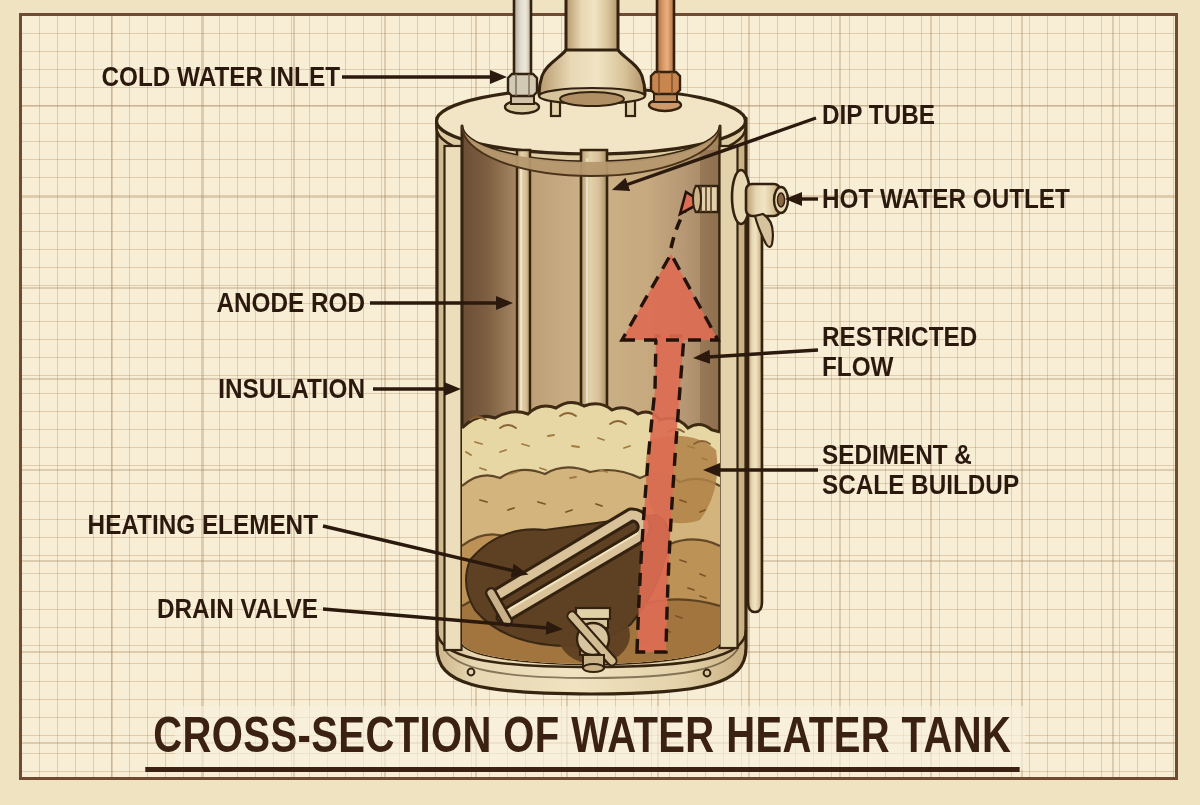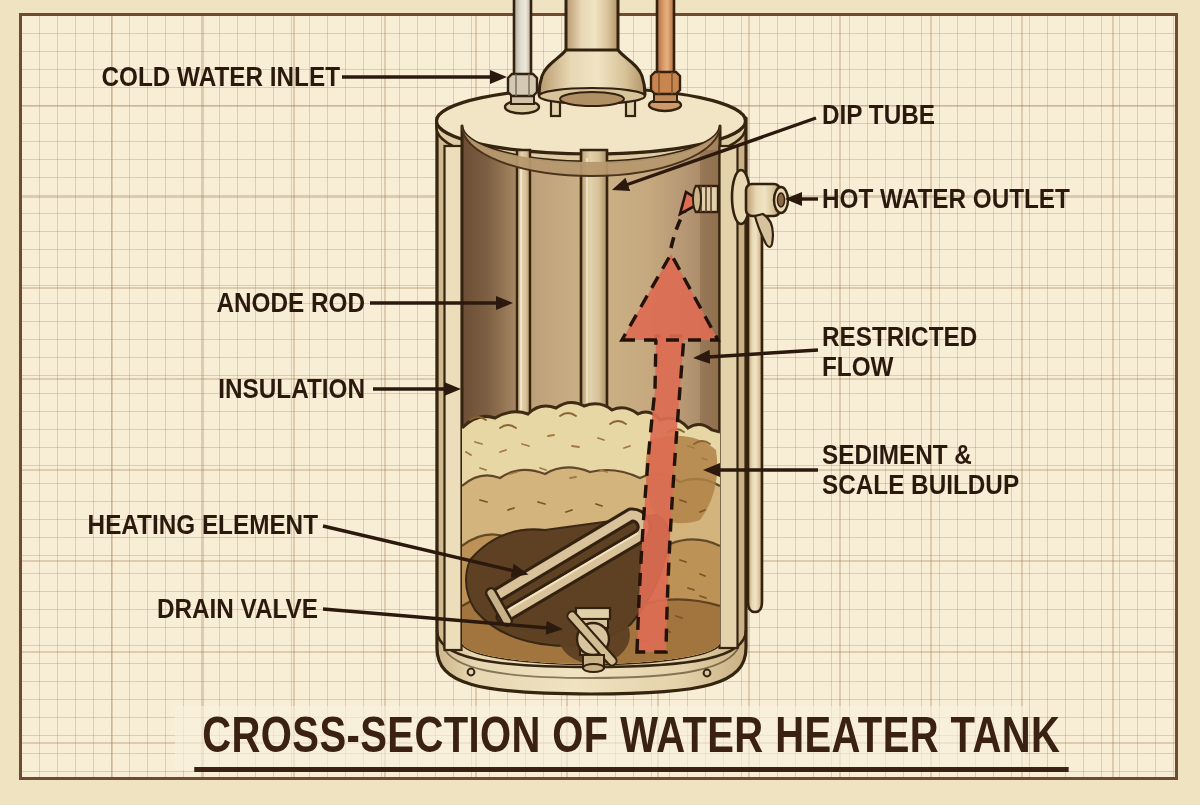--- a/index.html
+++ b/index.html
@@ -22,21 +22,21 @@
     position:absolute;left:175px;top:706px;width:850px;height:64px;
     background:rgba(250,241,222,.6);
   }
   svg.art{position:absolute;left:0;top:0;width:1200px;height:805px;}
   .lbl{
     position:absolute;font-weight:bold;font-size:27px;line-height:30px;
     color:var(--label_text,#2b190e);white-space:pre-line;
   }
   .lbl.l{transform:scaleX(.9);transform-origin:100% 50%;text-align:right;}
   .lbl.r{transform:scaleX(.9);transform-origin:0 50%;text-align:left;}
-  .title-wrap{position:absolute;left:19px;top:710px;width:1159px;text-align:right;}
+  .title-wrap{position:absolute;left:19px;top:710px;width:1159px;text-align:left;padding-left:17px;}
   .title{
     display:inline-block;font-weight:bold;font-size:50px;line-height:1.0;
     color:#3a2112;transform:scaleX(.8);transform-origin:50% 50%;
     border-bottom:5px solid #3a2112;padding:0 10px 7px;
     letter-spacing:0.5px;
   }
 </style>
 </head>
 <body>
 

